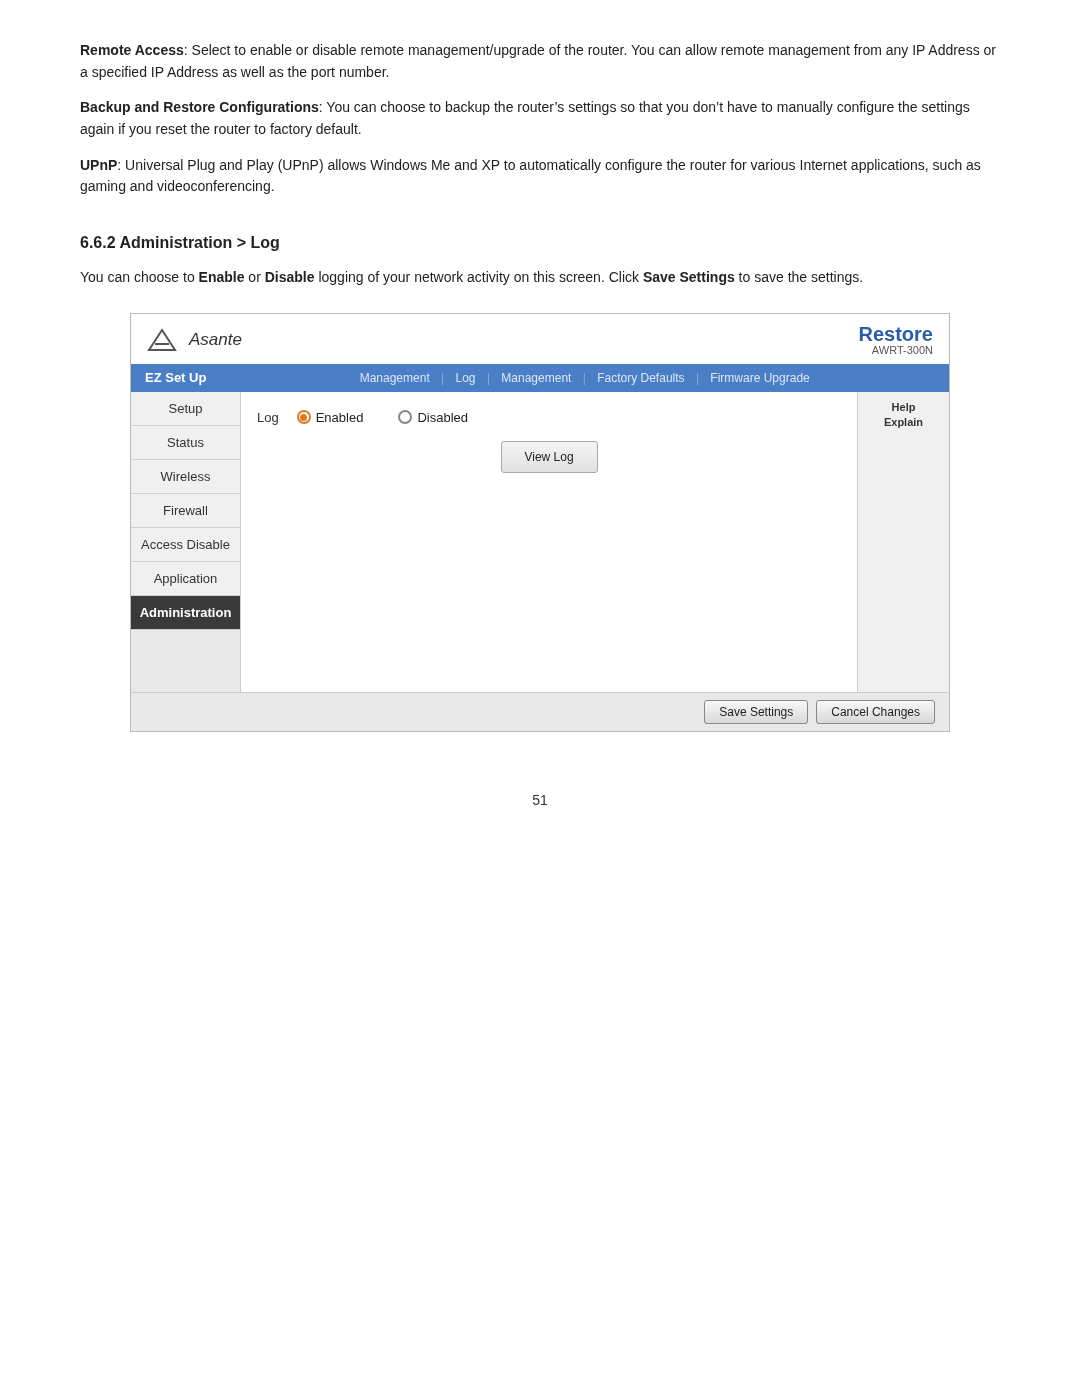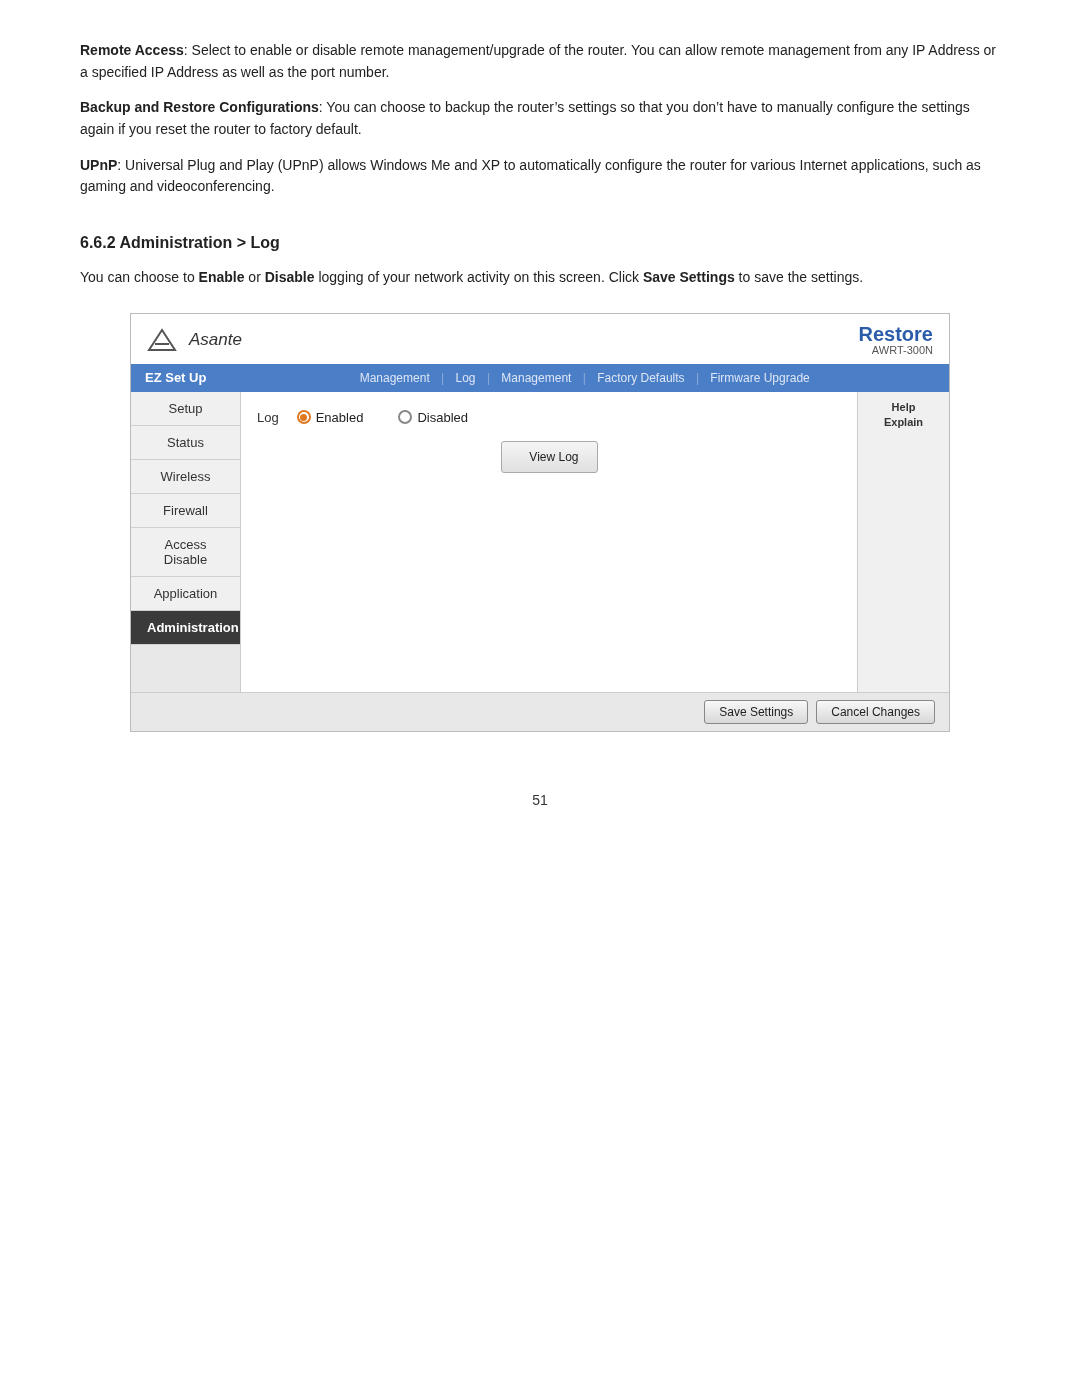--- a/index.html
+++ b/index.html
@@ -100,21 +100,21 @@
       display: flex;
     }
     
     .sidebar {
       width: 110px;
       background: #e8e8e8;
       border-right: 1px solid #ccc;
       flex-shrink: 0;
     }
     .sidebar-item {
-      padding: 9px 16px;
+      padding: 9px 8px;
       text-align: center;
       font-size: 13px;
       color: #333;
       border-bottom: 1px solid #d0d0d0;
       cursor: pointer;
       background: #f0f0f0;
     }
     .sidebar-item.active {
       background: #3a3a3a;
       color: #fff;
@@ -177,21 +177,21 @@
       display: block;
       margin: 6px auto 0 auto;
       padding: 8px 18px;
       font-size: 12px;
       background: linear-gradient(to bottom, #f5f5f5, #e0e0e0);
       border: 1px solid #aaa;
       border-radius: 3px;
       cursor: pointer;
       color: #222;
       width: 97px;
-      text-align: right;
+      text-align: center;
     }
     
     .help-panel {
       width: 92px;
       background: #f0f0f0;
       border-left: 1px solid #ccc;
       padding: 8px 4px;
       text-align: center;
       flex-shrink: 0;
     }

